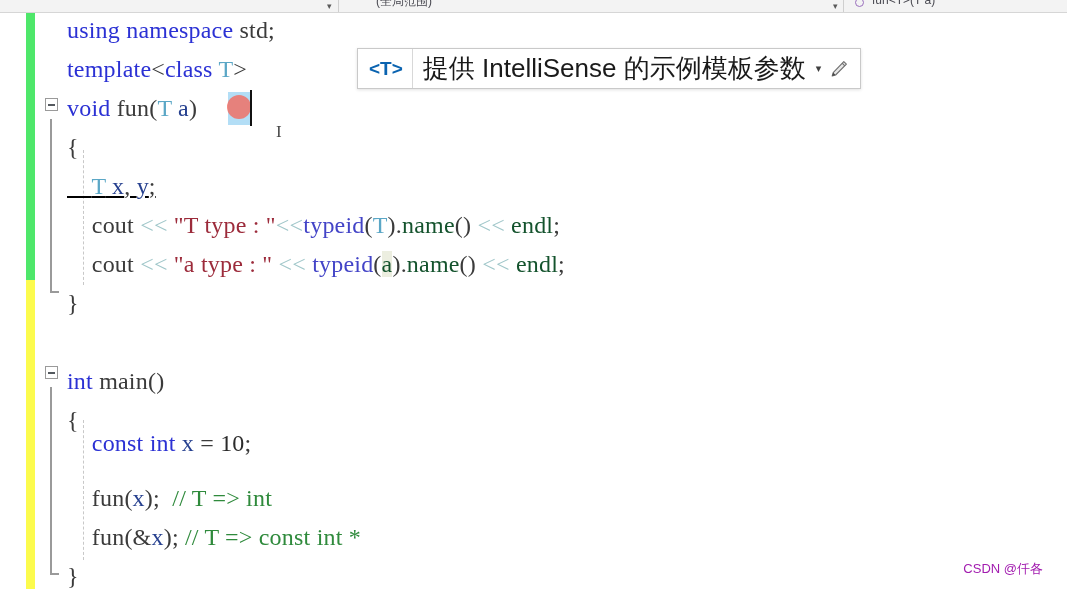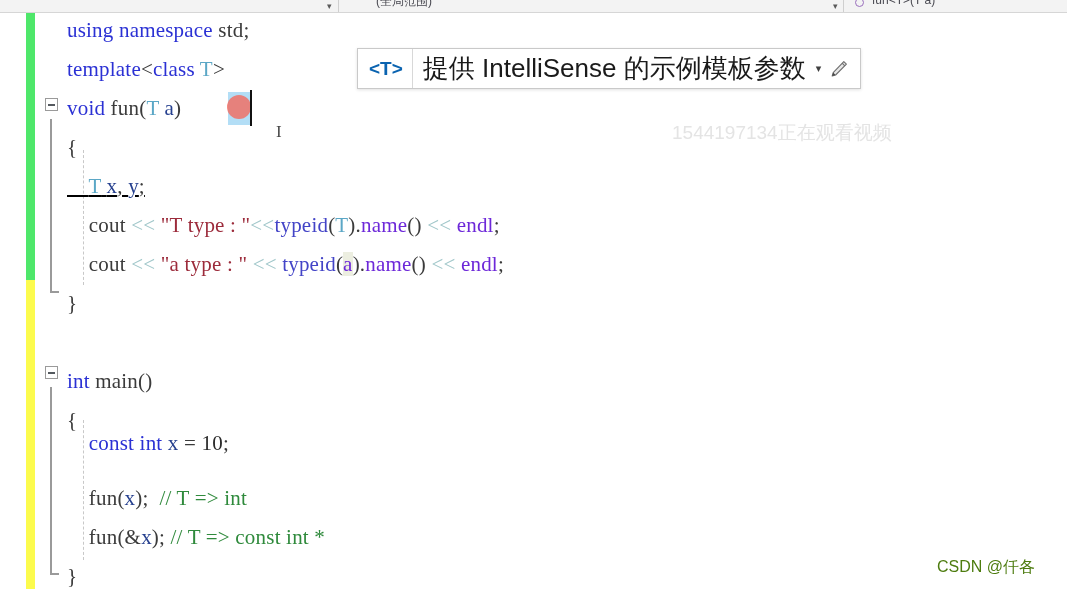--- a/index.html
+++ b/index.html
@@ -93,34 +93,34 @@
   .indent-guide {
     position: absolute;
     width: 0;
     border-left: 1px dashed #c8c8c8;
   }
 
   
   .code {
     position: absolute;
     font-family: "Liberation Serif", "DejaVu Serif", serif;
-    font-size: 21px;
+    font-size: 24px;
     line-height: 23px;
     white-space: pre;
     letter-spacing: 0.2px;
   }
   .kw       { color: #2b31d4; }      
   .plain    { color: #3b3b3b; }      
   .type-t   { color: #5ba7c6; }      
   .var      { color: #26408f; }      
   .str      { color: #9c2b3b; }      
   .op       { color: #9fc6c9; }      
   .func     { color: #4344c7; }      
   .comment  { color: #2f8a3c; }      
-  .member   { color: #6d28d9; }      
+  .member   { color: #14532d; }      
   .num      { color: #2b2b2b; }      
   .hl-ref   { background: #eceee0; } 
 
   
   .sel-box {
     position: absolute;
     background: #a6d8f5;
     opacity: 0.85;
   }
   .caret {
@@ -188,24 +188,24 @@
     position: absolute;
     left: 672px; top: 120px;
     font-family: "Liberation Sans", "DejaVu Sans", sans-serif;
     font-size: 19px;
     color: #e4e4e4;
     white-space: nowrap;
     user-select: none;
   }
   .watermark-csdn {
     position: absolute;
-    right: 32px; bottom: 11px;
+    right: 24px; bottom: 11px;
     font-family: "Liberation Sans", "DejaVu Sans", sans-serif;
-    font-size: 16px;
-    color: #4d7c0f;
+    font-size: 13px;
+    color: #a21caf;
     white-space: nowrap;
     user-select: none;
   }
 </style>
 </head>
 <body>
 
 <div id="app">
 
   <div class="toolbar-strip">
@@ -260,16 +260,15 @@
     <div class="tt-chevron">▾</div>
     <div class="tt-pencil">
       <svg width="20" height="20" viewBox="0 0 20 20" aria-hidden="true">
         <path d="M14.8 2.6 L17.4 5.2 L6.6 16 L3.2 17 L4.2 13.6 Z" fill="#e8e8e8" stroke="#6e6e6e" stroke-width="1.1" stroke-linejoin="round"></path>
         <path d="M13.2 4.2 L15.8 6.8" stroke="#6e6e6e" stroke-width="1.1"></path>
         <path d="M3.2 17 L4.2 13.6 L6.6 16 Z" fill="#4a4a4a"></path>
       </svg>
     </div>
   </div>
 
-  <div class="watermark-live">1544197134正在观看视频</div>
   <div class="watermark-csdn">CSDN @仟各</div>
 
 </div>
 
 </body></html>

